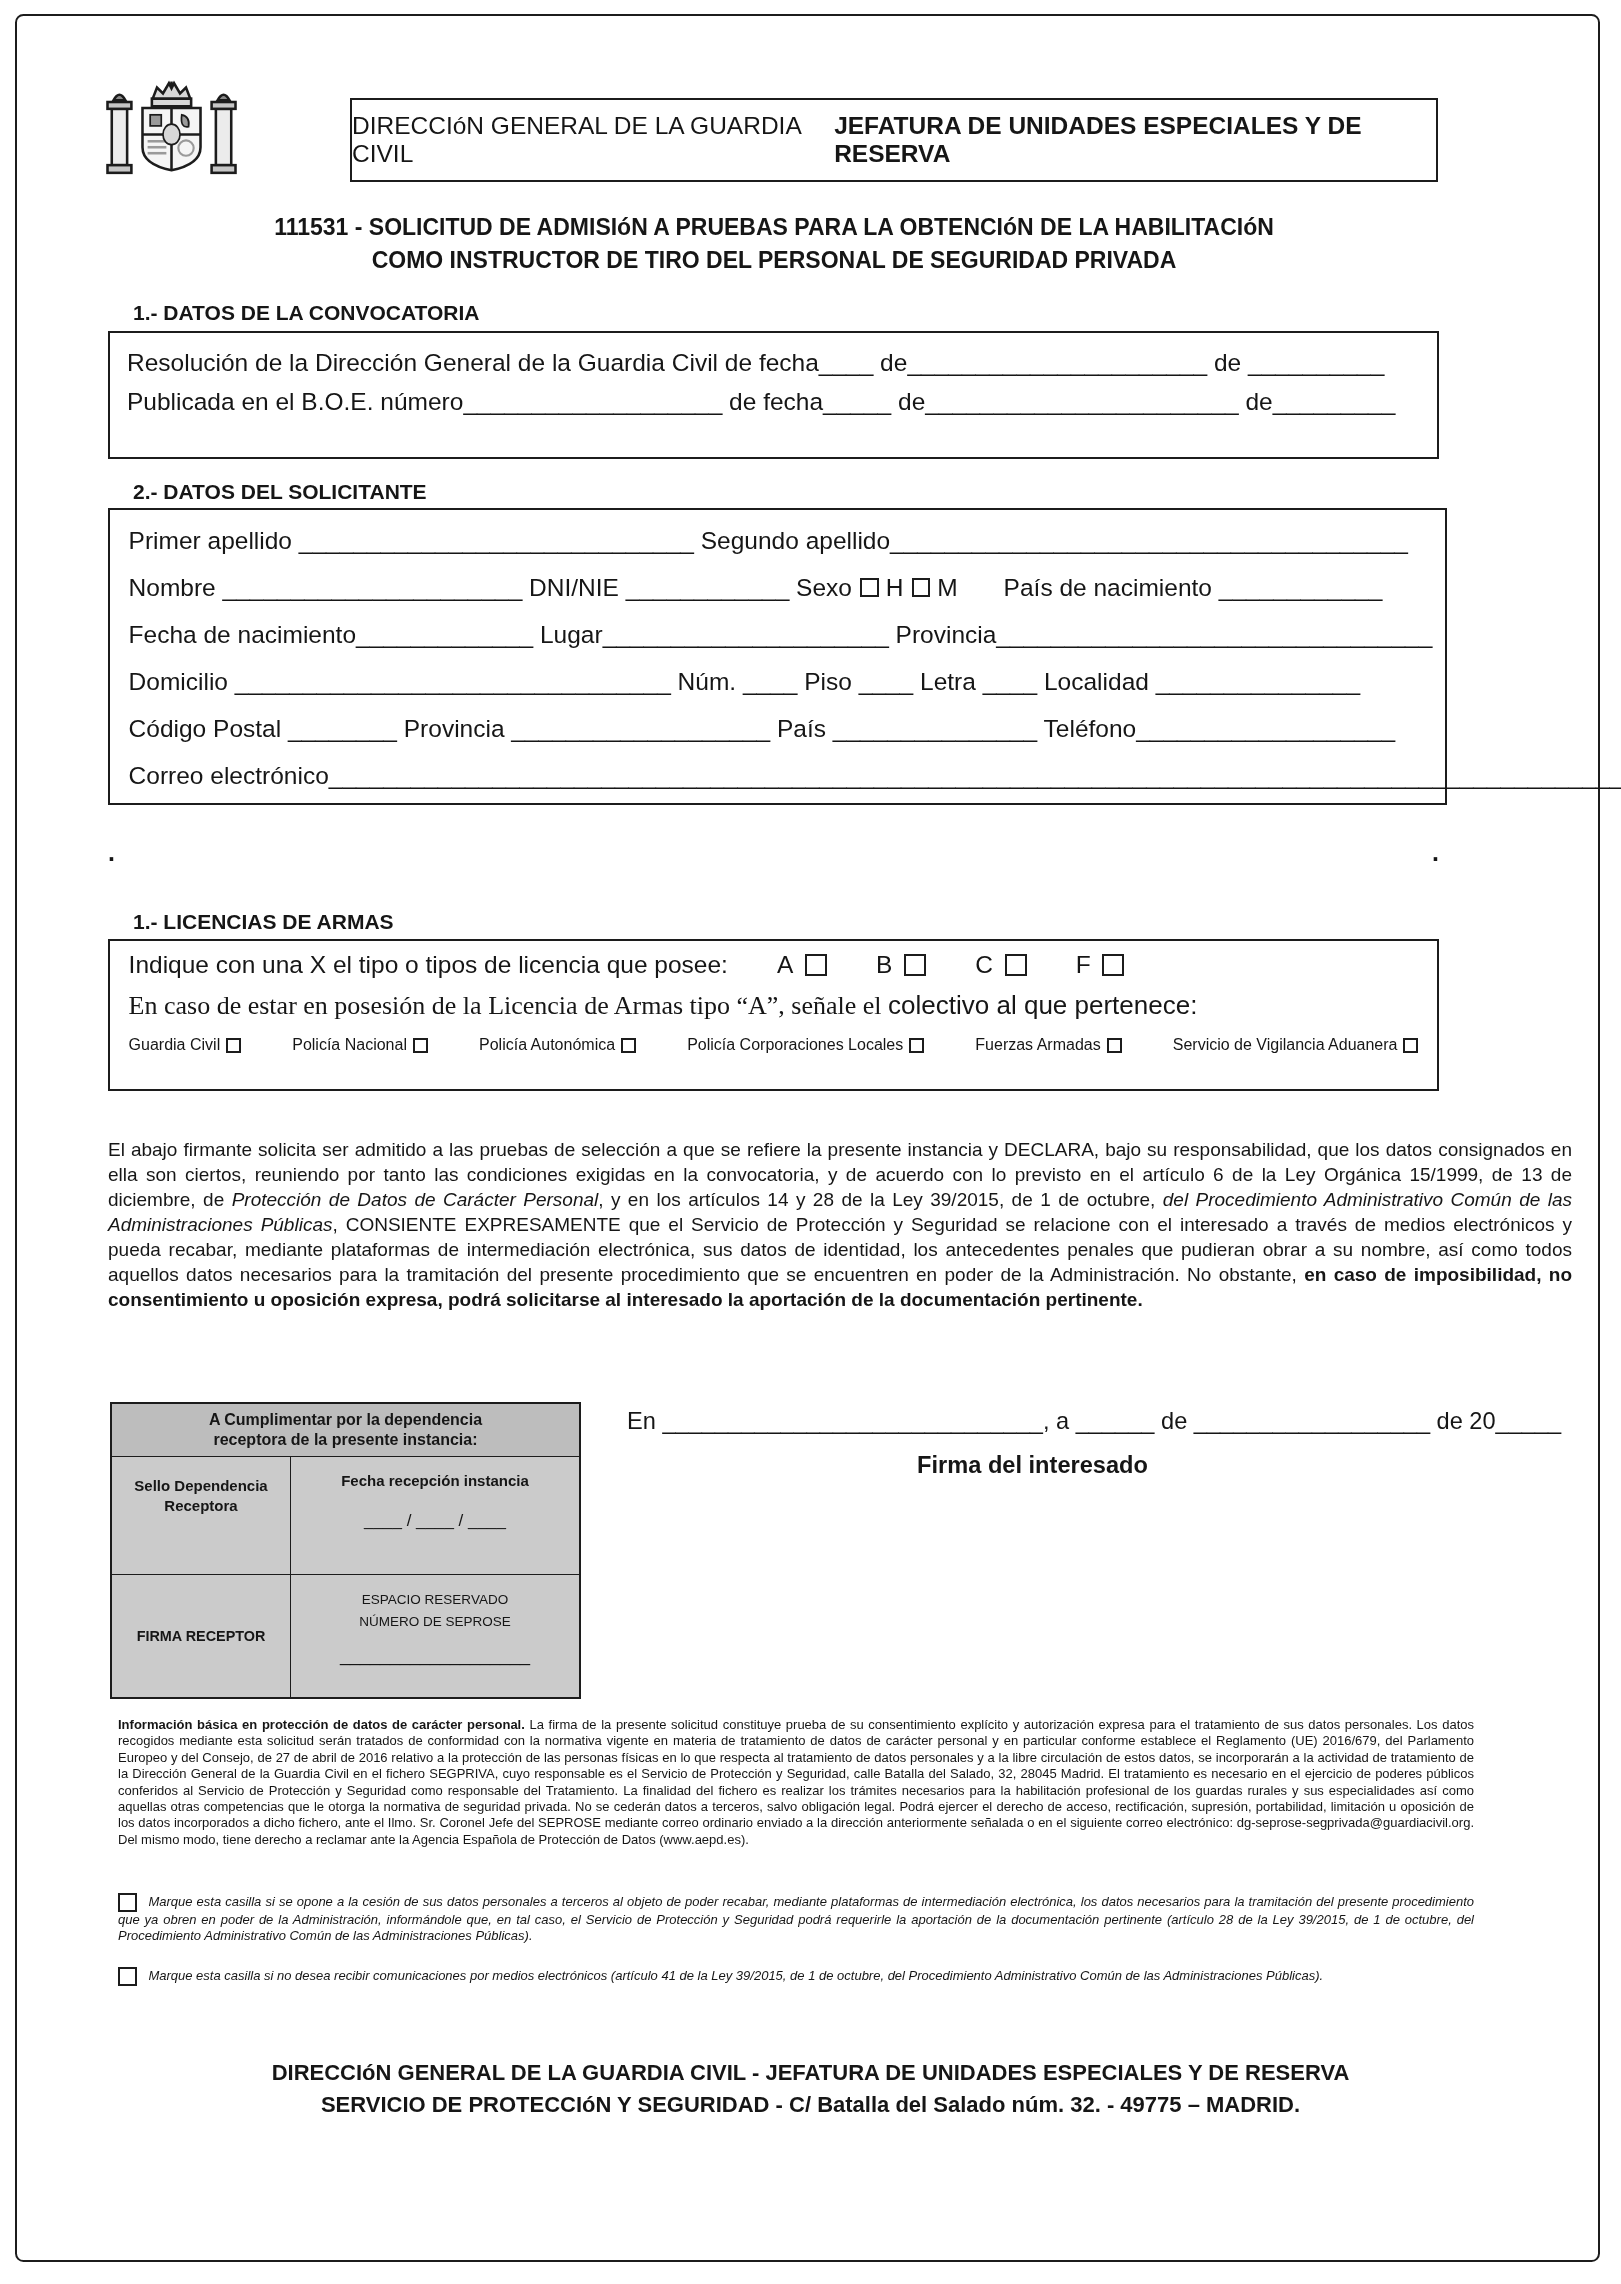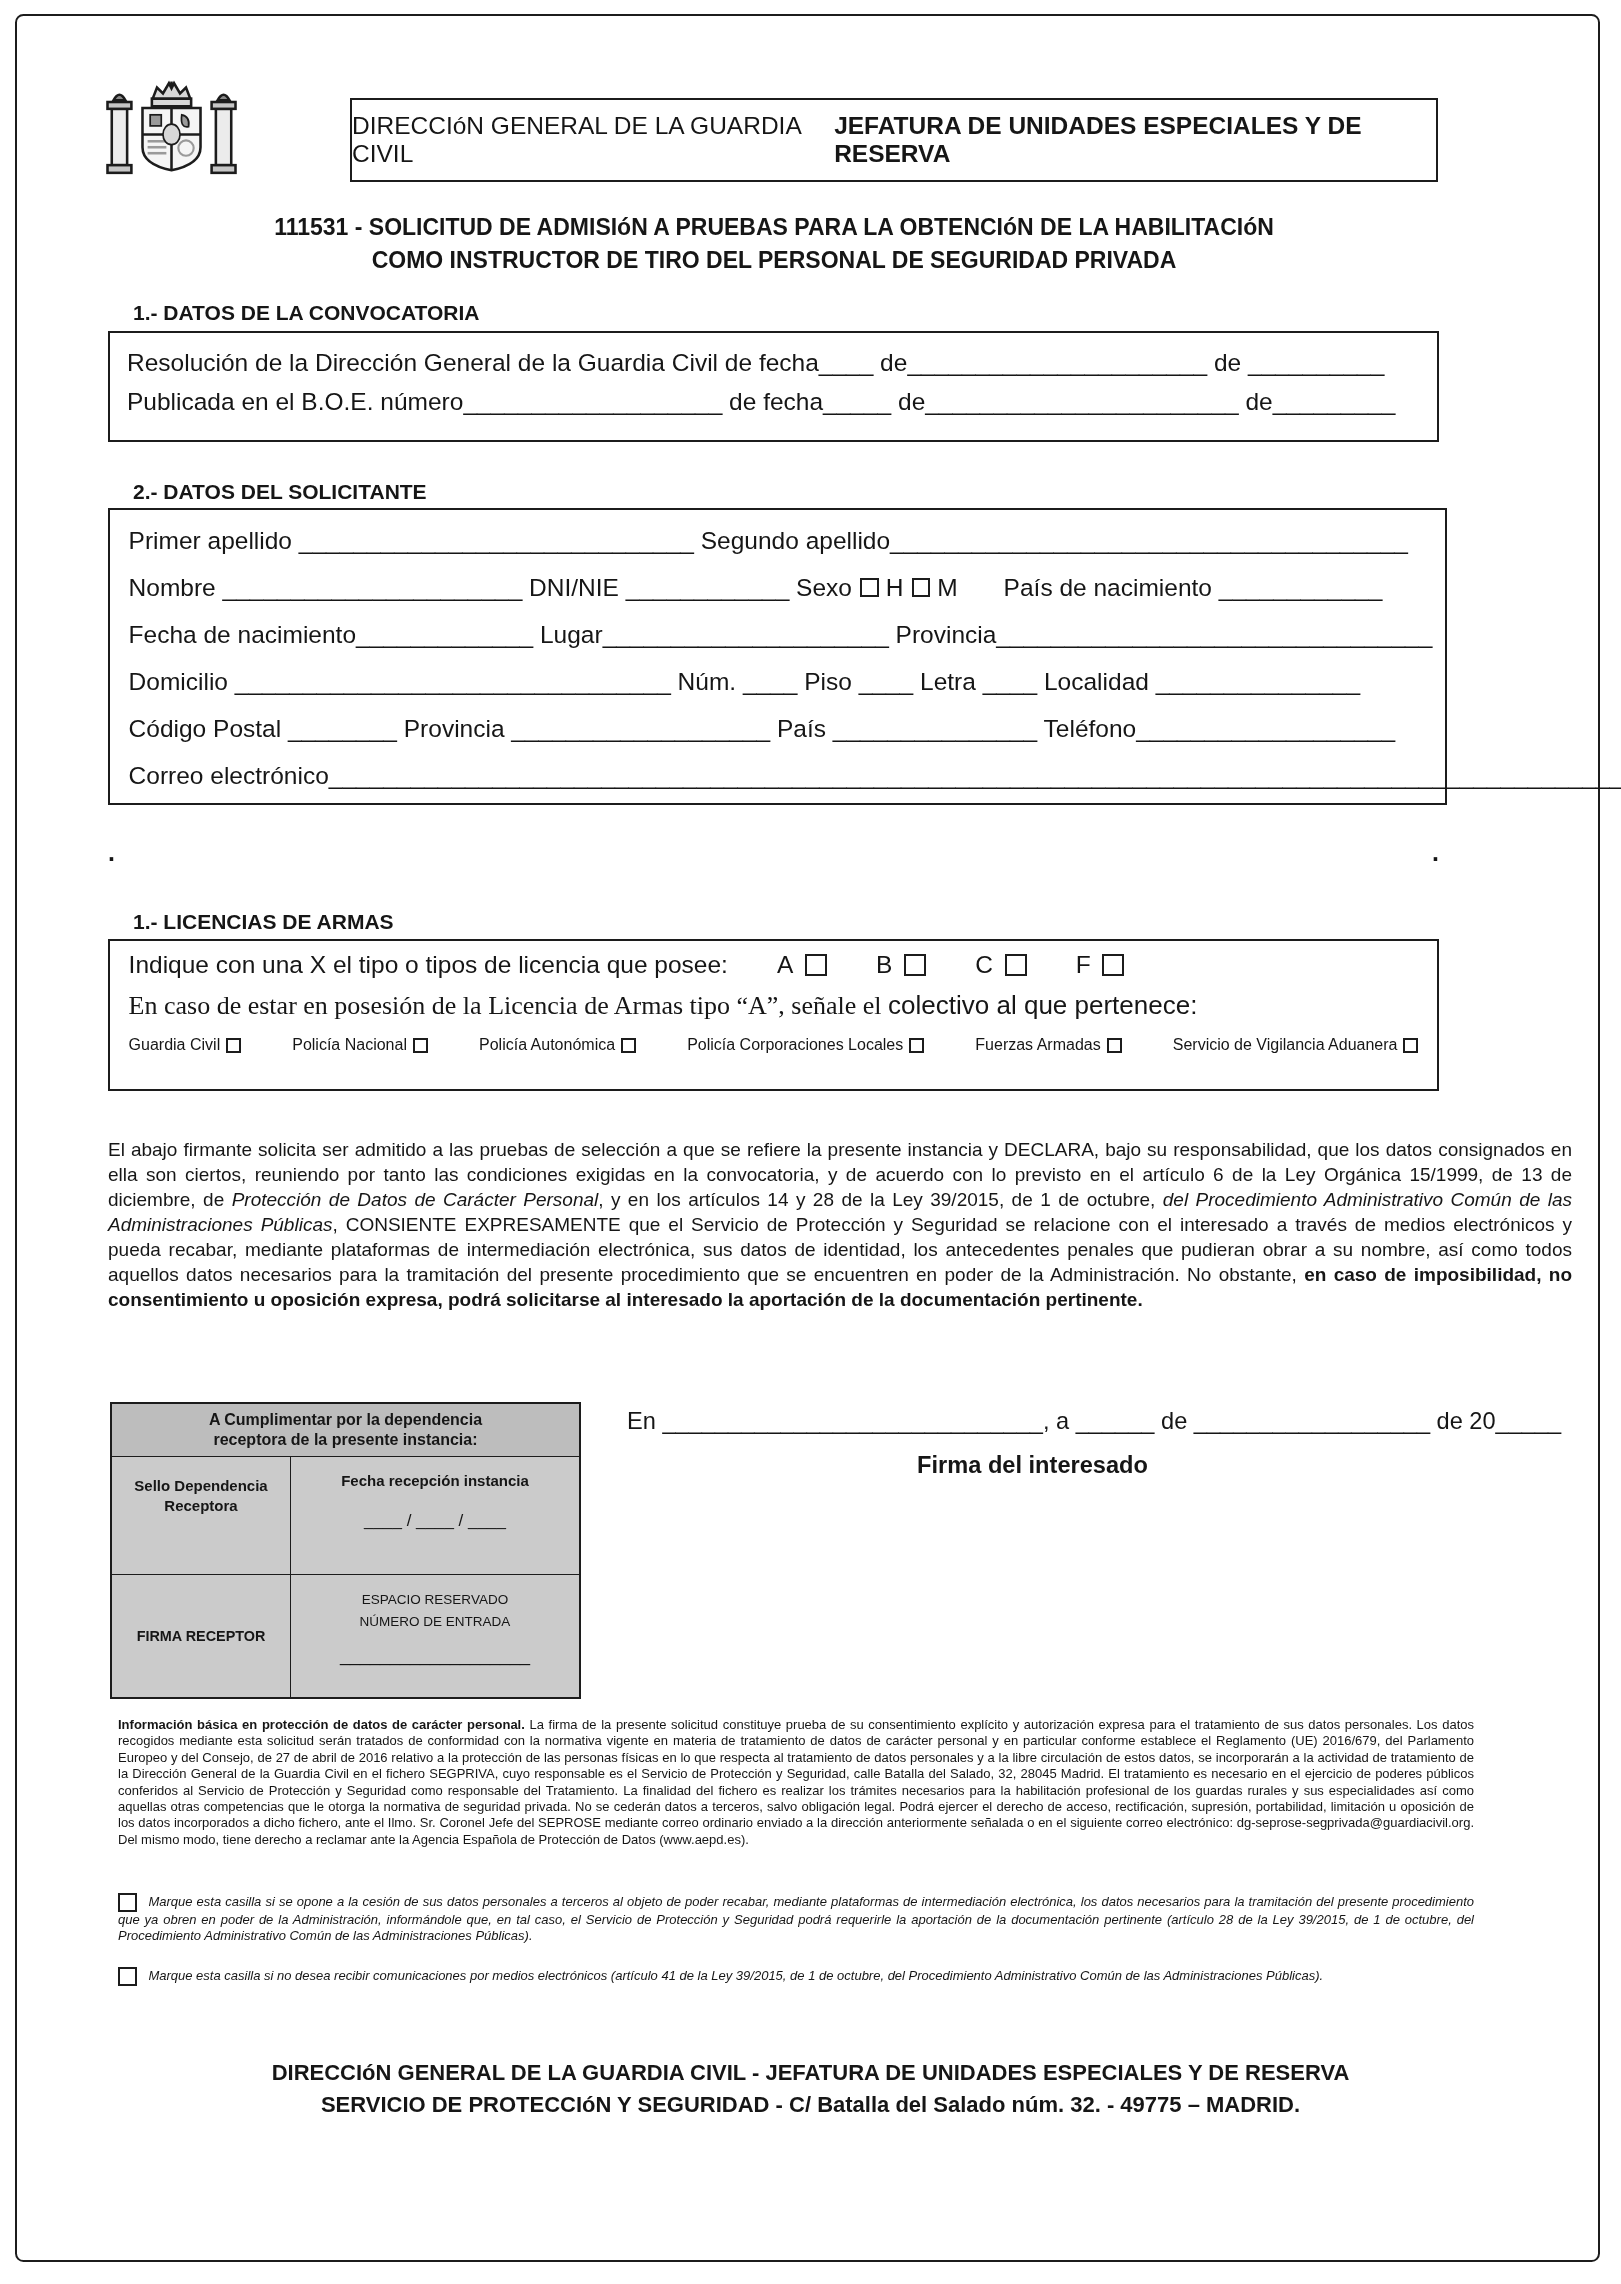--- a/index.html
+++ b/index.html
@@ -20,21 +20,21 @@
   .hdr-line2{font-size:24.5px;font-weight:bold;}
 
   .title{left:108px;top:211px;width:1332px;text-align:center;font-weight:bold;font-size:23px;line-height:33px;}
 
   .sec-heading{font-weight:bold;font-size:21px;}
   .sec1-h{left:133px;top:301px;}
   .sec2-h{left:133px;top:480px;}
   .sec3-h{left:133px;top:910px;}
 
   .box{border:2.5px solid #1c1c1c;box-sizing:border-box;}
-  .box1{left:108px;top:331px;width:1331px;height:111px;padding:10px 17px;font-size:24.5px;line-height:39px;}
+  .box1{left:108px;top:331px;width:1331px;height:128px;padding:10px 17px;font-size:24.5px;line-height:39px;}
   .box2{left:108px;top:508px;width:1339px;height:297px;padding:6.8px 18.6px;font-size:24.5px;line-height:47px;}
   .box3{left:108px;top:939px;width:1331px;height:152px;padding:10px 18.6px;}
 
   .cb{display:inline-block;box-sizing:border-box;background:#fff;border:2.5px solid #1c1c1c;vertical-align:middle;}
   .cb-lg{width:22px;height:22px;}
   .cb-md{width:18.6px;height:18.6px;}
   .cb-sm{width:15px;height:15px;border-width:2.1px;}
   .cb-inline{margin:0 6.8px 3.4px 8.4px;}
 
   .sexo-gap{margin-left:46px;}
@@ -211,21 +211,21 @@
         <div>Sello Dependencia</div>
         <div>Receptora</div>
       </div>
       <div class="rt-cell rt-fecha">
         <div class="rt-bold">Fecha recepción instancia</div>
         <div class="rt-val">____ / ____ / ____</div>
       </div>
       <div class="rt-cell rt-firma">FIRMA RECEPTOR</div>
       <div class="rt-cell rt-espacio">
         <div>ESPACIO RESERVADO</div>
-        <div>NÚMERO DE ENTRADA</div>
+        <div>NÚMERO DE SEPROSE</div>
         <div class="rt-val">___________________</div>
       </div>
     </div>
   </div>
 
   <div class="abs firma-fecha nowrap">En _____________________________, a ______ de __________________ de 20_____</div>
   <div class="abs firma-label">Firma del interesado</div>
 
   <div class="abs info">
     <span class="b">Información básica en protección de datos de carácter personal.</span><span> La firma de la presente solicitud constituye prueba de su consentimiento explícito y autorización expresa para el tratamiento de sus datos personales. Los datos recogidos mediante esta solicitud serán tratados de conformidad con la normativa vigente en materia de tratamiento de datos de carácter personal y en particular conforme establece el Reglamento (UE) 2016/679, del Parlamento Europeo y del Consejo, de 27 de abril de 2016 relativo a la protección de las personas físicas en lo que respecta al tratamiento de datos personales y a la libre circulación de estos datos, se incorporarán a la actividad de tratamiento de la Dirección General de la Guardia Civil en el fichero SEGPRIVA, cuyo responsable es el Servicio de Protección y Seguridad, calle Batalla del Salado, 32, 28045 Madrid. El tratamiento es necesario en el ejercicio de poderes públicos conferidos al Servicio de Protección y Seguridad como responsable del Tratamiento. La finalidad del fichero es realizar los trámites necesarios para la habilitación profesional de los guardas rurales y sus especialidades así como aquellas otras competencias que le otorga la normativa de seguridad privada. No se cederán datos a terceros, salvo obligación legal. Podrá ejercer el derecho de acceso, rectificación, supresión, portabilidad, limitación u oposición de los datos incorporados a dicho fichero, ante el Ilmo. Sr. Coronel Jefe del SEPROSE mediante correo ordinario enviado a la dirección anteriormente señalada o en el siguiente correo electrónico: dg-seprose-segprivada@guardiacivil.org. Del mismo modo, tiene derecho a reclamar ante la Agencia Española de Protección de Datos (www.aepd.es).</span>

